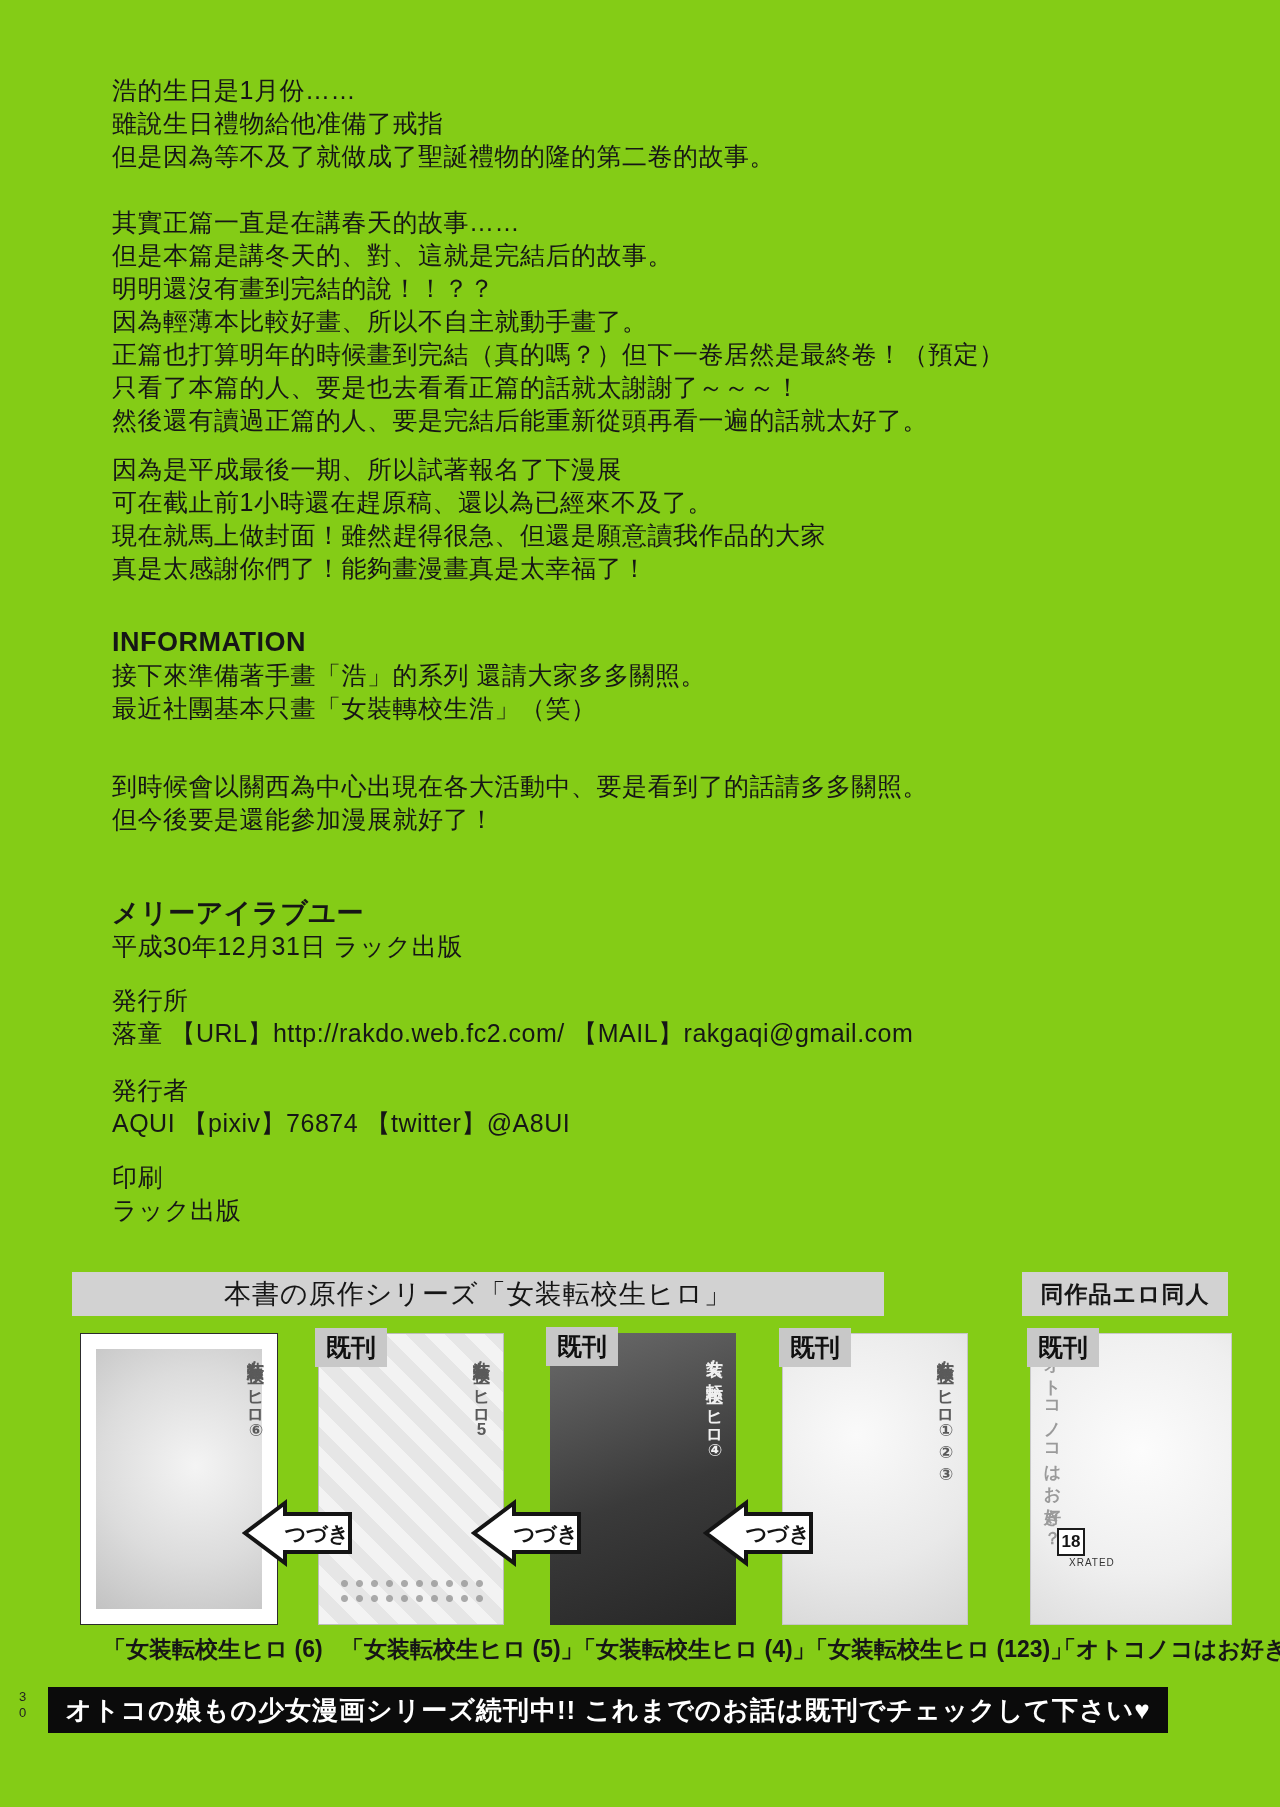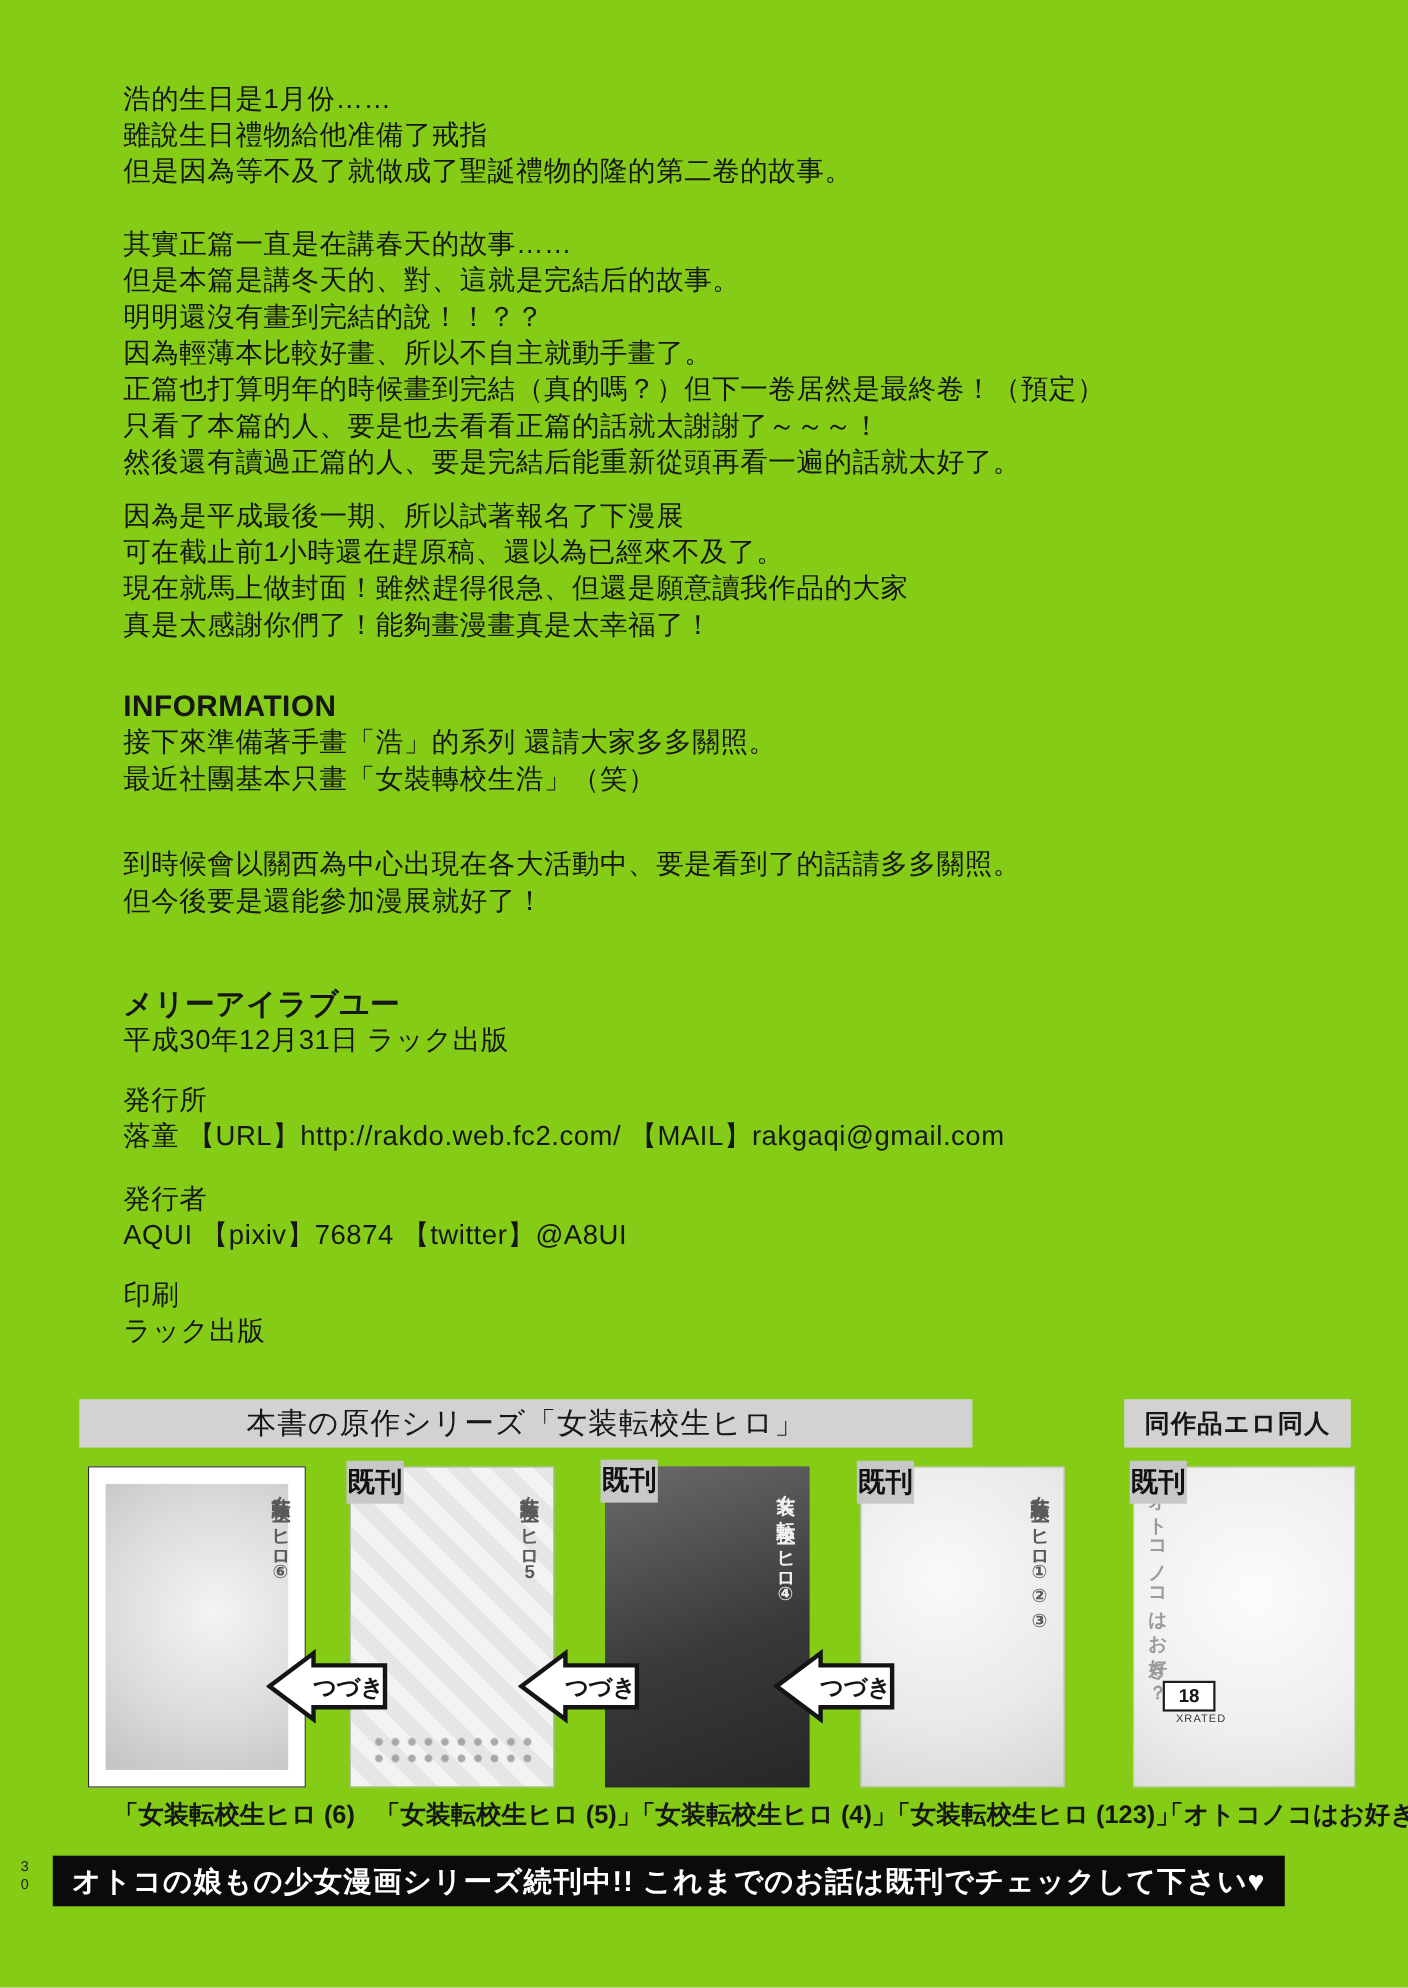--- a/index.html
+++ b/index.html
@@ -38,28 +38,28 @@
     position:absolute;top:12px;right:10px;
     writing-mode:vertical-rl;text-orientation:upright;
     font-weight:bold;font-size:17px;letter-spacing:2px;color:#5a5a5a;
   }
   #c3 .vtitle{color:#f0f0f0;}
   #c5 .vtitle{left:10px;right:auto;color:#9a9a9a;}
   .badge{
     position:absolute;left:-4px;top:-6px;
     background:#c8c8c8;color:#101010;
     font-weight:bold;font-size:25px;line-height:1;
-    padding:7px 1px;z-index:4;
+    padding:7px 11px;z-index:4;
   }
   .dots{
     position:absolute;bottom:18px;left:10%;width:80%;height:30px;
     background-image:radial-gradient(circle,#8a8a8a 3px,transparent 4px);
     background-size:15px 15px;opacity:.7;
   }
-  .r18{position:absolute;left:26px;bottom:56px;width:48px;text-align:center;z-index:3;}
+  .r18{position:absolute;left:26px;bottom:56px;width:28px;text-align:center;z-index:3;}
   .r18-num{border:2px solid #1c1c1c;background:#fff;font-weight:bold;font-size:17px;line-height:1.2;padding:2px 0;}
   .r18-sub{font-size:10px;letter-spacing:1px;color:#333;margin-top:1px;margin-left:12px;}
   .arrow{position:absolute;top:166px;width:112px;height:68px;z-index:5;}
   .arrow svg{display:block;width:100%;height:100%;}
   .arrow text{font-family:"Liberation Sans","DejaVu Sans",sans-serif;font-weight:bold;font-size:21px;}
   
   .footer-bar{
     position:absolute;left:48px;top:1687px;width:1120px;height:46px;
     background:#0b0b0b;color:#ffffff;
     display:flex;align-items:center;justify-content:center;

